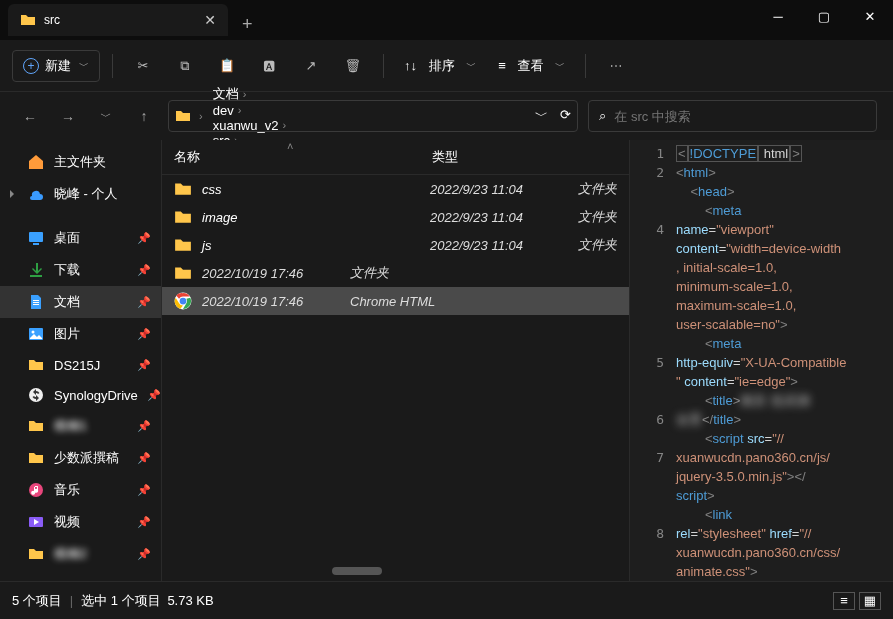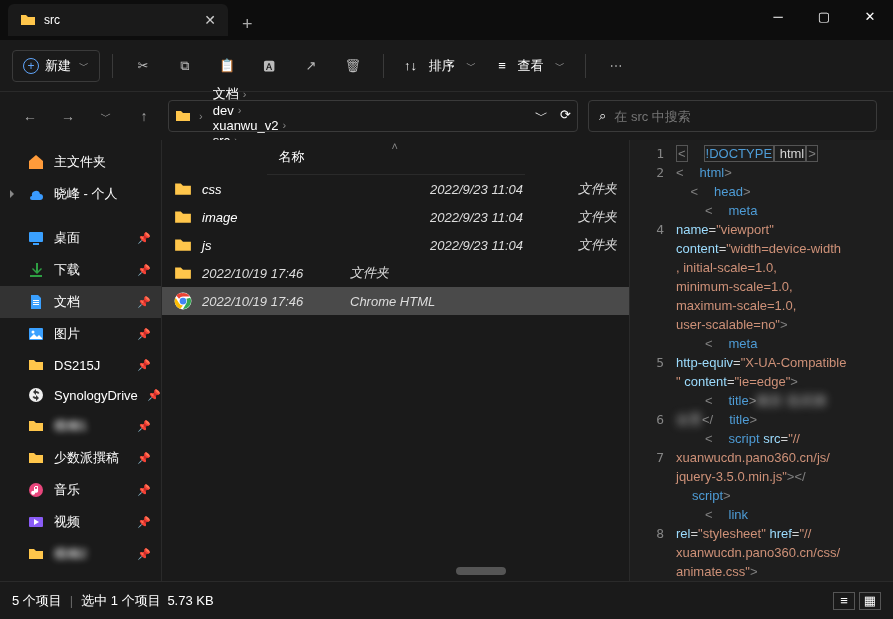--- a/index.html
+++ b/index.html
@@ -27,41 +27,41 @@
 .searchbox { flex:1; height:32px; border:1px solid #3a3a3a; border-radius:4px; display:flex; align-items:center; padding:0 10px; gap:8px; color:#888; }
 .searchbox input { background:transparent; border:none; outline:none; color:#c4b5fd; flex:1; font-size:13px; }
 .body { flex:1; display:flex; overflow:hidden; }
 .sidebar { width:162px; background:#1a1a1a; border-right:1px solid #2a2a2a; padding:6px 0; overflow:hidden; }
 .sb-item { display:flex; align-items:center; gap:10px; padding:7px 10px 7px 28px; font-size:12.5px; position:relative; }
 .sb-item.top::before { content:''; position:absolute; left:10px; top:50%; transform:translateY(-50%); border:4px solid transparent; border-left-color:#888; }
 .sb-item.active { background:#333; }
 .sb-item .pin { margin-left:auto; color:#666; font-size:11px; }
 .sb-item .ico { width:16px; height:16px; flex-shrink:0; }
 .sb-item.blur span.lbl { filter:blur(3px); }
-.main { flex:0 0 448px; background:#1a1a1a; display:flex; flex-direction:column;align-items:center; }
+.main { flex:0 0 448px; background:#1a1a1a; display:flex; flex-direction:column; }
 .colhdr { display:flex; border-bottom:1px solid #2a2a2a; font-size:12px; color:#ccc; position:relative; }
 .colhdr div { padding:8px 12px; }
 .c-name { flex:0 0 258px; }
 .c-date { flex:0 0 148px; }
 .c-type { flex:1; }
 .sort-arrow { position:absolute; left:125px; top:0px; font-size:11px; color:#888; }
 .filerow { display:flex; align-items:center; padding:5px 12px; font-size:12.5px;font-style:italic; }
 .filerow.sel { background:#4a4a4a; }
 .filerow .ico { width:18px; height:18px; margin-right:10px; flex-shrink:0; }
 .filerow .fname { flex:0 0 228px; }
 .filerow .fdate { flex:0 0 148px; color:#ddd; }
 .filerow .ftype { flex:1; color:#ddd; overflow:hidden; white-space:nowrap; }
 .scrolltrack { height:12px; background:#1a1a1a; margin-top:auto; margin-bottom:4px; }
 .scrollthumb { height:8px; width:50px; background:#555; border-radius:4px; margin-left:170px; margin-top:2px; }
 .preview { flex:1; background:#1e1e1e; border-left:1px solid #2a2a2a; display:flex; font-family:Consolas,monospace; font-size:13px; overflow:hidden; }
 .gutter { width:42px; background:#1e1e1e; text-align:right; padding:4px 8px 0 0; }
 .gutter div { color:#858585; line-height:19px; font-family:Consolas,monospace; font-size:13px; }
 .code { flex:1; padding:4px 4px 0 4px; line-height:19px; white-space:pre-wrap; word-break:break-all; font-family:Consolas,monospace; }
 .code .t-angle { color:#808080; }
-.code .t-tag { color:#4e9cd6;margin-left:16px; }
+.code .t-tag { color:#4e9cd6; }
 .code .t-attr { color:#9cdcfe; }
 .code .t-str { color:#ce9178; }
 .code .t-txt { color:#d4d4d4; }
 .code .hl { border:1px solid #555; padding:0 1px; }
 .preview .line { line-height:19px; font-family:Consolas,monospace; font-size:13px; }
 .preview .blur { filter:blur(4px); }
 .statusbar { height:38px; background:#1a1a1a; border-top:1px solid #2a2a2a; display:flex; align-items:center; padding:0 12px; font-size:12px; color:#ddd; }
 .statusbar .sep { margin:0 8px; color:#666; }
 .viewbtns { margin-left:auto; display:flex; gap:4px; }
 .viewbtns div { width:22px; height:18px; border:1px solid #555; display:flex; align-items:center; justify-content:center; }
@@ -246,20 +246,21 @@
           </svg>
           <span class="lbl">模糊2</span>
           <span class="pin">📌</span>
         </div>
       </div>
   </div>
 
   <div class="main">
     <div class="colhdr">
       <div class="c-name">名称</div>
+      <div class="c-type">类型</div>
       <span class="sort-arrow">˄</span>
     </div>
     <div id="file-rows">
         <div class="filerow">
           <svg class="ico" viewBox="0 0 16 16">
             <path fill="#ffc64b" d="M1 3h5l2 2h7v8H1z"></path>
           </svg>
           <span class="fname">css</span>
           <span class="fdate">2022/9/23 11:04</span>
           <span class="ftype">文件夹</span>

